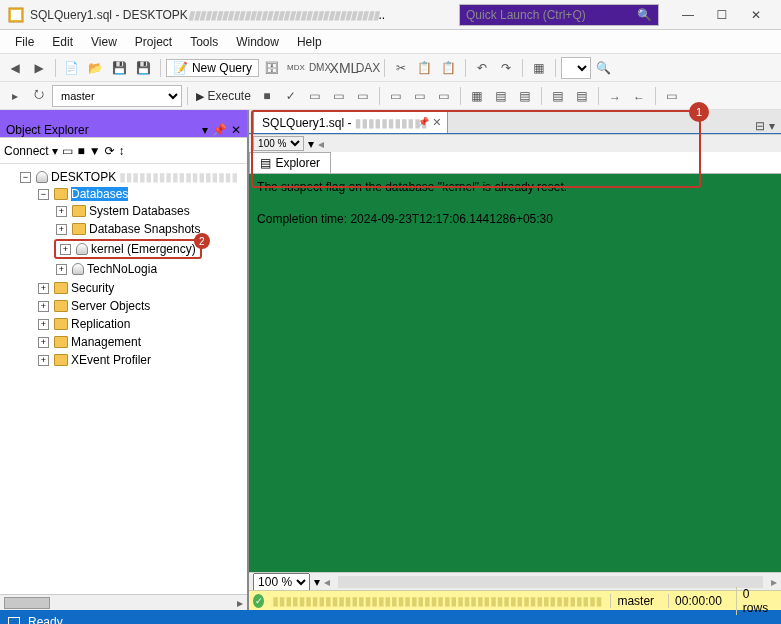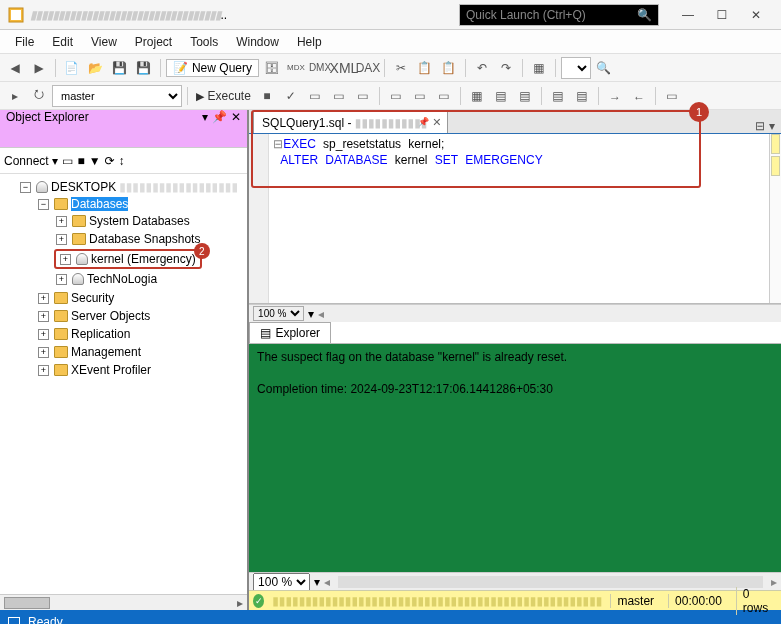--- a/index.html
+++ b/index.html
@@ -4,42 +4,42 @@
 <style>
 * { box-sizing: border-box; margin: 0; padding: 0; font-family: "Segoe UI", Tahoma, sans-serif; font-size: 12px; }
 body { background: #fff; width: 781px; height: 624px; overflow: hidden; position: relative; }
 
 
 .titlebar { height: 30px; background: #f5f5f5; display: flex; align-items: center; padding: 0 8px; border-bottom: 1px solid #ccc; }
 .titlebar .app-icon { width: 16px; height: 16px; margin-right: 6px; }
 .titlebar .title { flex: 0 0 auto; color: #333; }
 .titlebar .blur { color: #ccc; font-style: italic; letter-spacing: -1px; }
 .titlebar .spacer { flex: 1; }
-.titlebar .quicklaunch { width: 200px; height: 22px; border: 1px solid #bbb; background: #000000; display: flex; align-items: center; padding: 0 6px; color: #888; margin-right: 12px; }
+.titlebar .quicklaunch { width: 200px; height: 22px; border: 1px solid #bbb; background: #4c1d95; display: flex; align-items: center; padding: 0 6px; color: #888; margin-right: 12px; }
 .titlebar .quicklaunch .mag { margin-left: auto; }
 .titlebar .winbtn { width: 34px; height: 24px; display: flex; align-items: center; justify-content: center; color: #444; cursor: pointer; }
 
 
 .menubar { height: 24px; display: flex; align-items: center; padding: 0 6px; background: #fdfdfd; border-bottom: 1px solid #e0e0e0; }
 .menubar .menuitem { padding: 3px 9px; color: #222; cursor: pointer; }
 
 
 .toolbar { height: 28px; display: flex; align-items: center; padding: 0 4px; background: #f6f6f6; border-bottom: 1px solid #e0e0e0; gap: 2px; }
 .toolbar .tbtn { width: 22px; height: 22px; display: flex; align-items: center; justify-content: center; border: 1px solid transparent; cursor: pointer; color: #555; }
 .toolbar .sep { width: 1px; height: 18px; background: #ccc; margin: 0 3px; }
 .toolbar .tsel { height: 22px; border: 1px solid #bbb; background: #fff; font-size: 11px; padding: 0 4px; }
 .toolbar .ttext { font-size: 11px; padding: 0 3px; color: #333; cursor: pointer; }
 .toolbar .newq { border: 1px solid #bbb; background: #fff; padding: 1px 6px; display: flex; align-items: center; gap: 4px; cursor: pointer; }
 
 
 .mainarea { display: flex; height: 500px; }
 
 
 .objexp { width: 262px; border-right: 2px solid #888; display: flex; flex-direction: column; }
-.objexp .panehdr { background: #f0abfc; border-bottom: 1px solid #ccc; height: 38px; display: flex; align-items: flex-start; padding: 0 6px; font-size: 12px; }
+.objexp .panehdr { background: #8b5cf6; border-bottom: 1px solid #ccc; height: 28px; display: flex; align-items: flex-end; padding: 0 6px; font-size: 12px; }
 .objexp .panehdr .hdrbtns { margin-left: auto; display: flex; gap: 4px; }
 .objexp .connectbar { height: 26px; border-bottom: 1px solid #ddd; display: flex; align-items: center; padding: 0 4px; gap: 4px; }
 .objexp .tree { flex: 1; overflow: auto; padding: 4px 0; background: #fff; position: relative; }
 .tree ul { list-style: none; padding-left: 18px; }
 .tree li { white-space: nowrap; padding: 1px 0; display: block; }
 .tree .row { display: flex; align-items: center; gap: 3px; padding: 1px 2px; }
 .tree .exp { width: 11px; height: 11px; border: 1px solid #888; display: inline-flex; align-items: center; justify-content: center; font-size: 9px; line-height: 1; margin-right: 2px; cursor: pointer; }
 .tree .ficon { width: 14px; height: 12px; background: #f5c453; border: 1px solid #b8912a; border-radius: 1px; }
 .tree .dbicon { width: 12px; height: 12px; border-radius: 6px 6px 2px 2px; background: linear-gradient(#fff,#ccc); border: 1px solid #888; }
 .tree .selected { background: #1e90f0; color: #fff; }
@@ -87,20 +87,21 @@
 .objexp .hscroll { margin-top: auto; }
 </style>
 </head>
 <body>
 
 <div class="titlebar">
   <svg class="app-icon" viewBox="0 0 16 16">
       <rect x="1" y="1" width="14" height="14" fill="#f5b93b" stroke="#c48a1a"></rect>
       <rect x="3" y="3" width="10" height="10" fill="#fff"></rect>
     </svg>
+  <span class="title"><span>SQLQuery1.sql</span> - <span>DESKTOPK</span></span>
   <span class="blur">▮▮▮▮▮▮▮▮▮▮▮▮▮▮▮▮▮▮▮▮▮▮▮▮▮▮▮▮▮▮▮▮▮▮</span>
   <span>..</span>
   <div class="spacer"></div>
   <div class="quicklaunch">
     <span>Quick Launch (Ctrl+Q)</span>
     <span class="mag">🔍</span>
   </div>
   <div class="winbtn">—</div>
   <div class="winbtn">☐</div>
   <div class="winbtn">✕</div>
@@ -299,29 +300,20 @@
       <div class="tabest">
         <span>⊟</span>
         <span>▾</span>
       </div>
     </div>
 
     <div class="annot1-box" style="left:2px; top:0px; width:450px; height:78px;">
       <div class="annot1-badge">1</div>
     </div>
 
-    <div class="codepane">
-      <div class="gutter"></div>
-      <pre><span style="color:#888">⊟</span><span class="kw">EXEC</span> <span class="ident">sp_resetstatus</span> <span class="ident">kernel;</span>
- <span class="kw">ALTER</span> <span class="kw">DATABASE</span> <span class="ident">kernel</span> <span class="kw">SET</span> <span class="kw">EMERGENCY</span></pre>
-      <div class="rmargin">
-        <div class="mark" style="top:0"></div>
-        <div class="mark" style="top:22px"></div>
-      </div>
-    </div>
     <div class="zoombar">
       <select><option>100 %</option></select>
       <span>▾</span>
       <span style="color:#888">◂</span>
     </div>
 
     <div class="msgtab">
       <div class="mtab">
         <span>▤</span>
         <span>Explorer</span>

